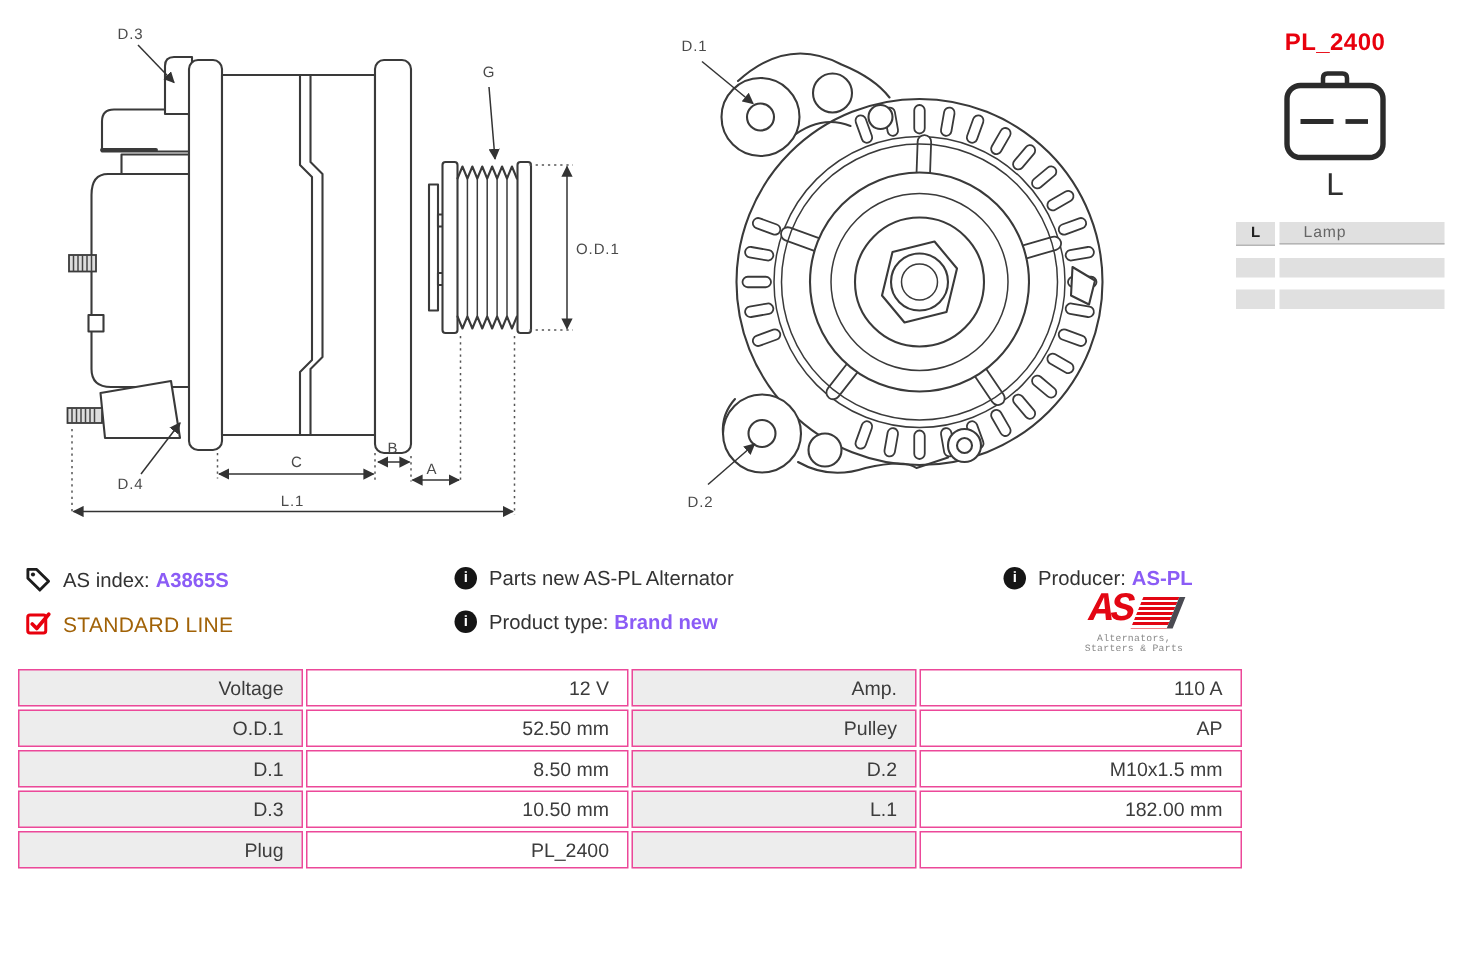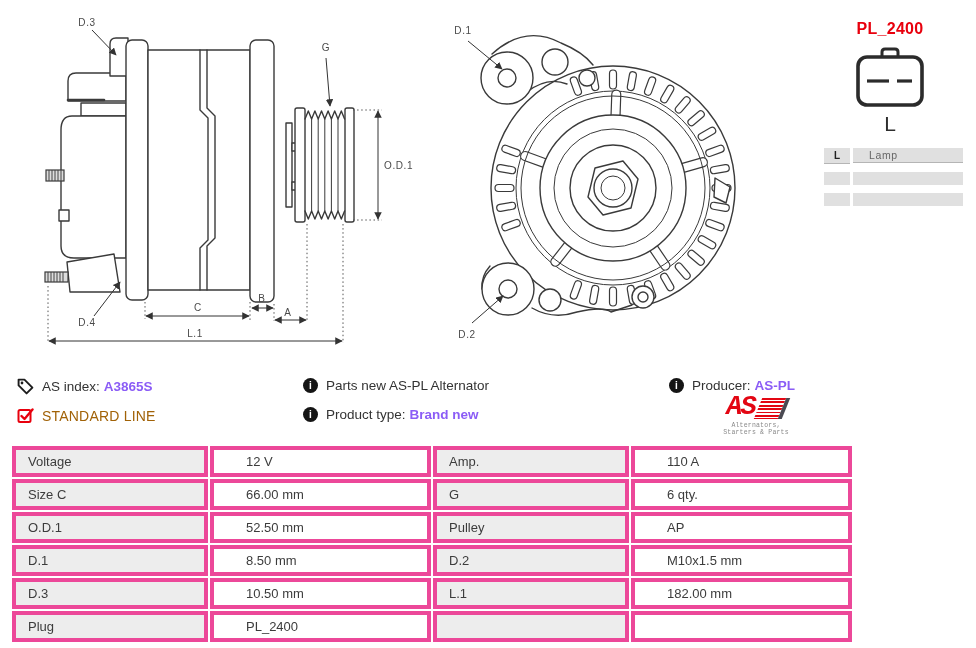--- a/index.html
+++ b/index.html
@@ -37,22 +37,22 @@
       font-size:10px;font-weight:bold;align-items:center;justify-content:center;flex:0 0 auto;}
   .as-logo{position:absolute;left:713px;top:394px;width:86px;text-align:center;font-family:Liberation Mono, monospace;}
   .as-logo-mark{display:flex;justify-content:center;align-items:center;height:26px;}
   .as-logo-text{font-size:27px;font-weight:900;font-style:italic;color:#e30613;letter-spacing:-2px;line-height:26px;}
   .as-logo-stripes{width:24px;height:21px;margin-left:3px;margin-top:2px;
       background:repeating-linear-gradient(180deg,#e30613 0 1.7px,#fff 1.7px 3.4px);
       border-right:4px solid #4a4a52;transform:skewX(-22deg);}
   .as-logo-caption{margin-top:2px;font-size:6.5px;color:#8a8a8a;letter-spacing:.2px;}
   
   .spec-table{position:absolute;left:10px;top:444px;border-collapse:separate;border-spacing:2px;}
-  .spec-table td{border:4px solid #ec4899;height:23px;font-size:13px;padding:0 12px;
-      color:#3c3c3c;white-space:nowrap;}
+  .spec-table td{border:1px solid #ec4899;height:23px;font-size:13px;padding:0 12px;
+      text-align:right;color:#3c3c3c;white-space:nowrap;}
   .spec-table td.l{width:164px;background:#ededed;}
   .spec-table td.v{width:169px;background:#fff;padding-left:32px;}
 </style>
 </head>
 <body>
 
 <svg class="dwg" style="left:30px;top:10px" width="392" height="340" viewBox="0 0 392 340">
   <defs>
     <marker id="ah" viewBox="0 0 10 10" refX="9" refY="5" markerWidth="7.5" markerHeight="7.5" orient="auto-start-reverse">
       <path d="M0,0 L10,5 L0,10 Z" fill="#333"></path>
@@ -281,26 +281,20 @@
 
 <table class="spec-table">
   <tbody>
     <tr>
       <td class="l">Voltage</td>
       <td class="v">12 V</td>
       <td class="l">Amp.</td>
       <td class="v">110 A</td>
     </tr>
     <tr>
-      <td class="l">Size C</td>
-      <td class="v">66.00 mm</td>
-      <td class="l">G</td>
-      <td class="v">6 qty.</td>
-    </tr>
-    <tr>
       <td class="l">O.D.1</td>
       <td class="v">52.50 mm</td>
       <td class="l">Pulley</td>
       <td class="v">AP</td>
     </tr>
     <tr>
       <td class="l">D.1</td>
       <td class="v">8.50 mm</td>
       <td class="l">D.2</td>
       <td class="v">M10x1.5 mm</td>

